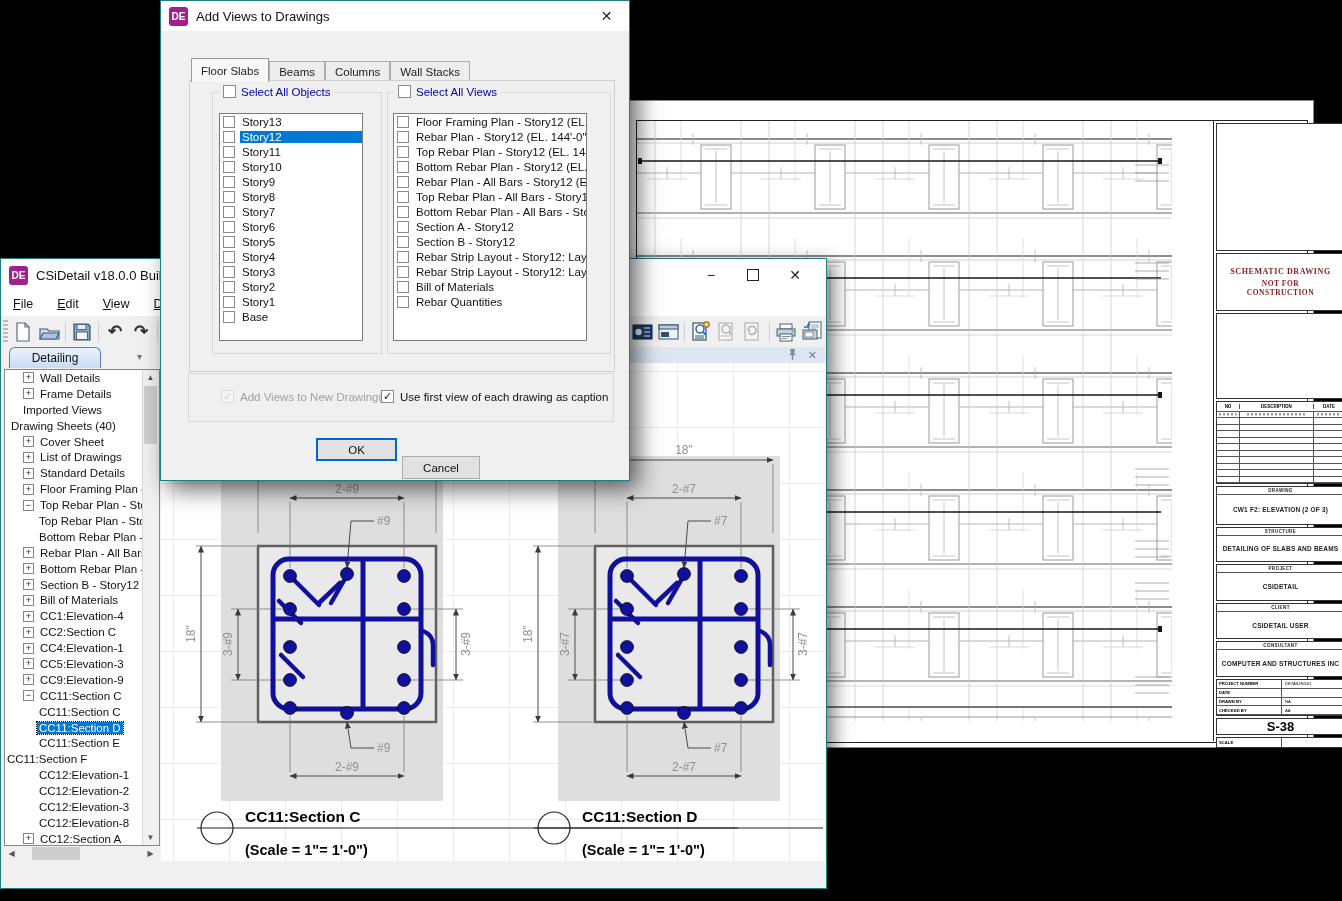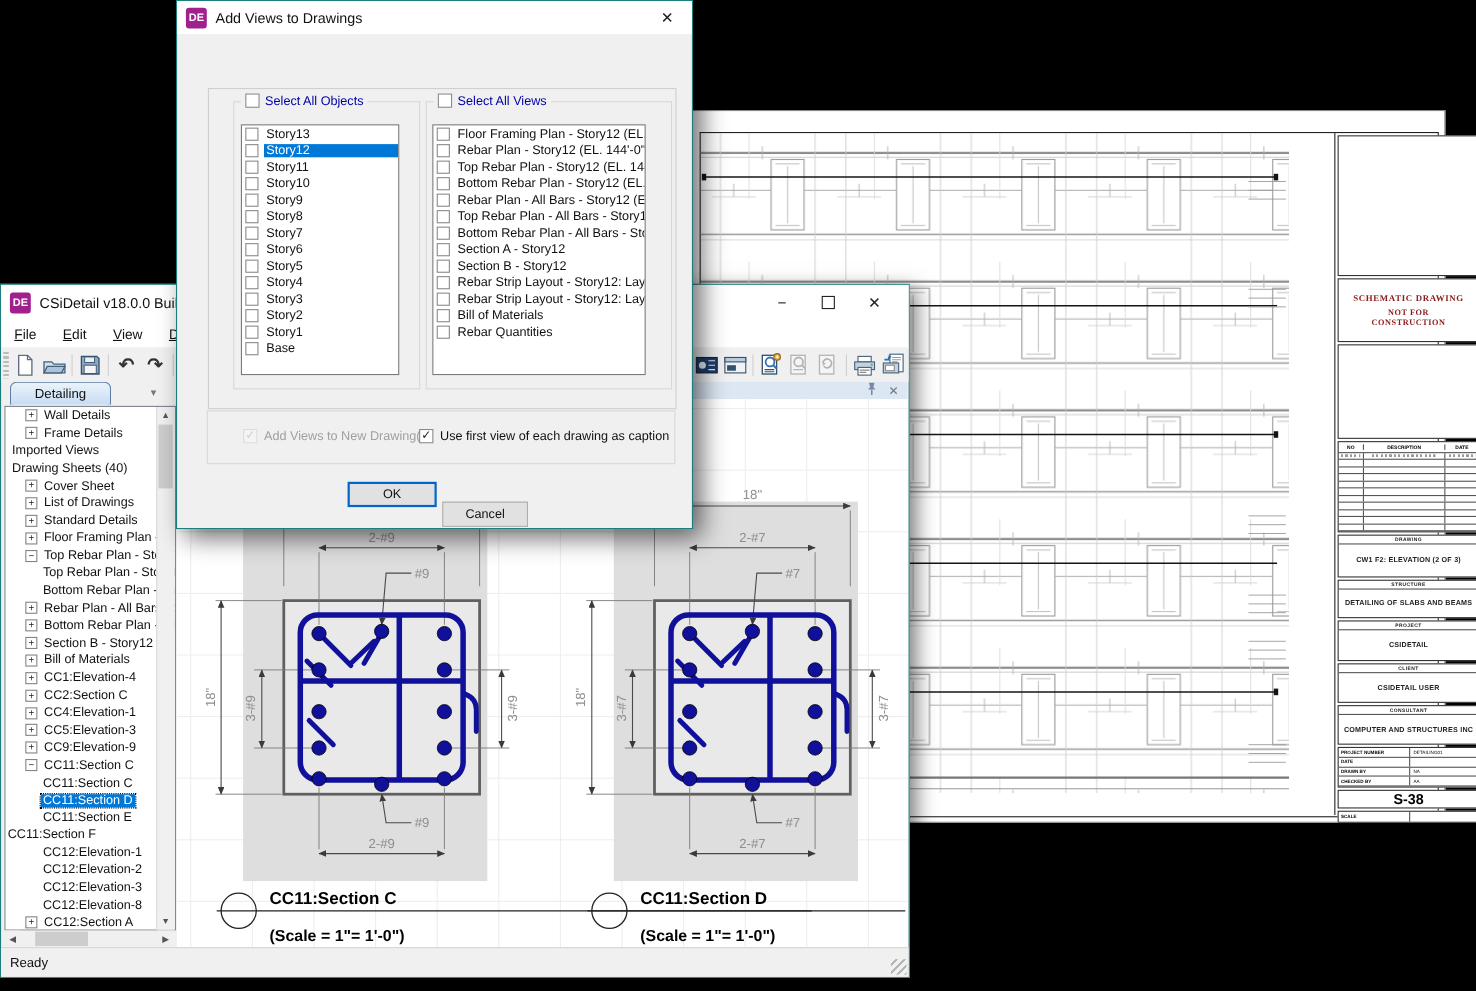--- a/index.html
+++ b/index.html
@@ -433,21 +433,21 @@
     </div>
     <div id="tree" class="abs">
         <div class="tree-row" style="padding-left: 18px;">
           <span class="expander">+</span>
           <span class="tlabel">Wall Details</span>
         </div>
         <div class="tree-row" style="padding-left: 18px;">
           <span class="expander">+</span>
           <span class="tlabel">Frame Details</span>
         </div>
-        <div class="tree-row" style="padding-left: 4px;">
+        <div class="tree-row" style="padding-left: 16px;">
           <span class="tlabel">Imported Views</span>
         </div>
         <div class="tree-row" style="padding-left: 4px;">
           <span class="tlabel">Drawing Sheets (40)</span>
         </div>
         <div class="tree-row" style="padding-left: 18px;">
           <span class="expander">+</span>
           <span class="tlabel">Cover Sheet</span>
         </div>
         <div class="tree-row" style="padding-left: 18px;">
@@ -681,32 +681,34 @@
             <text x="523" y="408" font-size="12" fill="#8f8f8f" text-anchor="middle">2-#7</text>
             <line x1="373" y1="465" x2="662" y2="465" stroke="#222" stroke-width="1.2"></line>
             <circle cx="393" cy="465" r="16" fill="none" stroke="#222" stroke-width="1.2"></circle>
             <text x="421" y="459" font-size="15.5" font-weight="bold" fill="#000">CC11:Section D</text>
             <text x="421" y="492" font-size="14.5" font-weight="bold" fill="#000">(Scale = 1"= 1'-0")</text>
           </g>
         </svg>
     </div>
   </div>
 
-  <div id="statusbar" class="abs">
-    <span>Ready</span>
-    <div id="szgrip"></div>
-  </div>
 </div>
 
 <div id="dlg" class="abs">
   <div id="dlg-title" class="abs">
     <div class="de-ico">DE</div>
     <div class="t">Add Views to Drawings</div>
     <div id="dlg-close">✕</div>
   </div>
+  <div class="tabrow abs" id="dlg-tabs">
+      <div class="tab active">Floor Slabs</div>
+      <div class="tab">Beams</div>
+      <div class="tab">Columns</div>
+      <div class="tab">Wall Stacks</div>
+    </div>
   <div id="tabpage" class="abs">
     <div id="grp-obj" class="grp abs">
       <div class="grp-head">
         <span class="cb"></span>
         <span class="lbl">Select All Objects</span>
       </div>
       <div id="lb-obj" class="listbox">
           <div class="lb-row">
             <span class="cb"></span>
             <span class="lb-txt">Story13</span>

